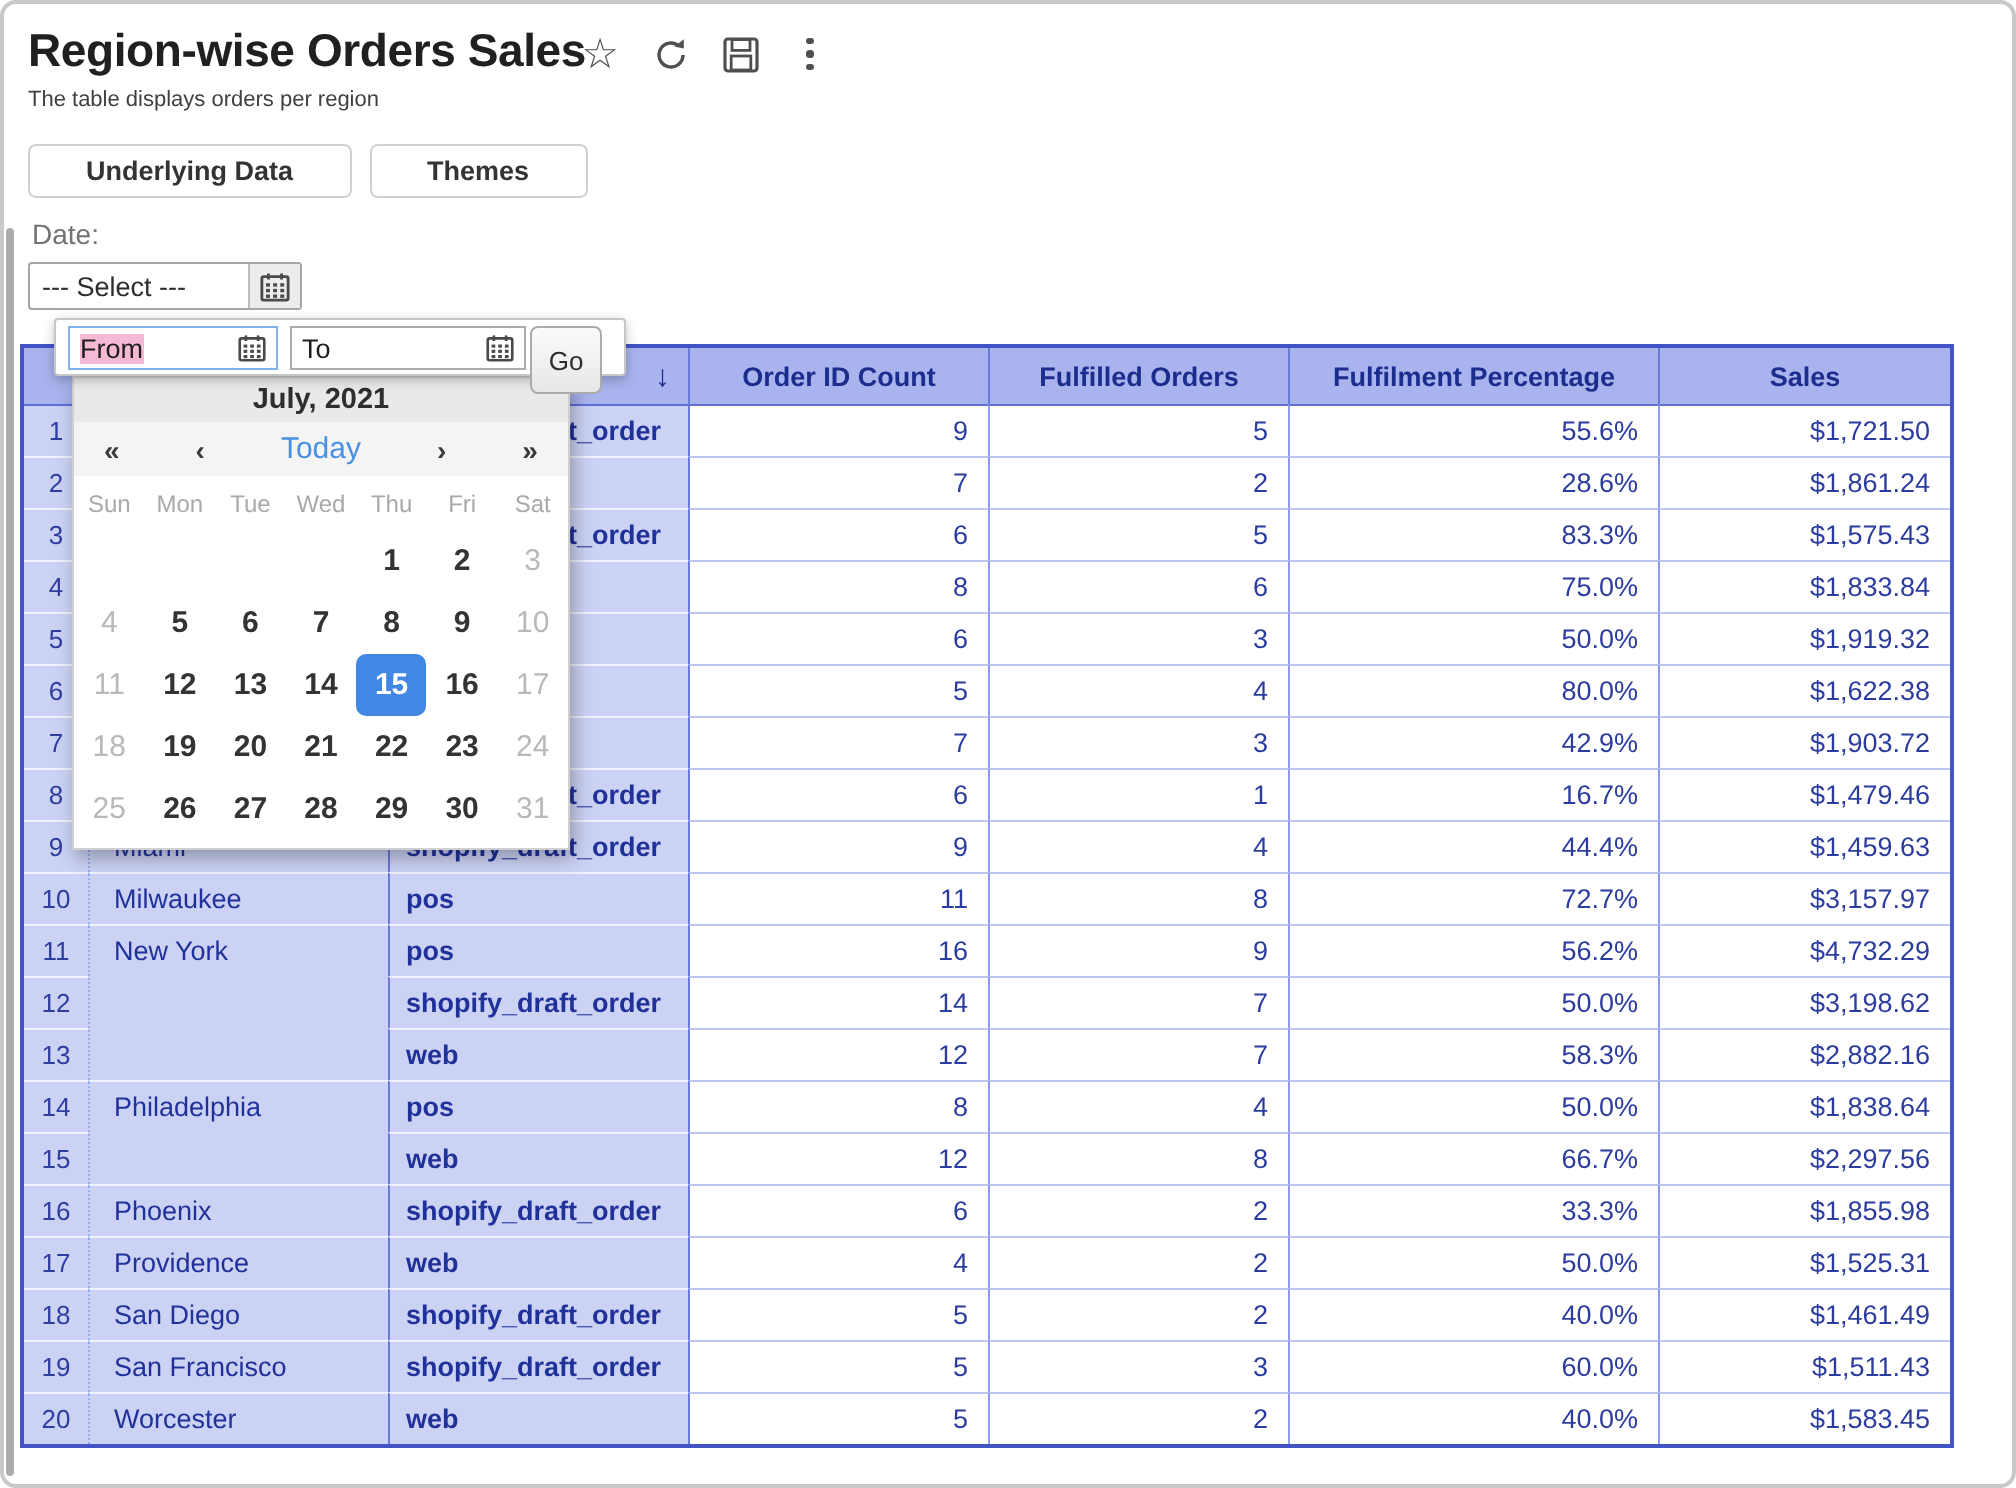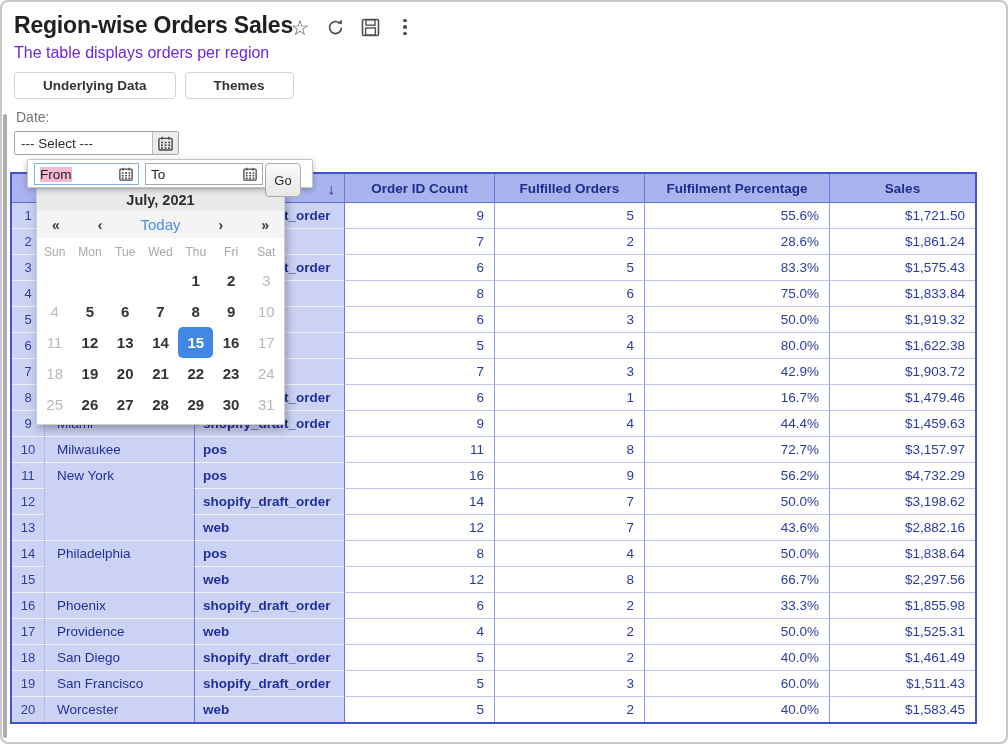--- a/index.html
+++ b/index.html
@@ -3,35 +3,35 @@
 <meta charset="utf-8">
 <style>
   * { margin:0; padding:0; box-sizing:border-box; }
   html,body { background:#fff; }
   body { font-family:"Liberation Sans", sans-serif; }
   .page { position:relative; width:1008px; height:744px; background:#fff;
           border:2px solid #c8c8c8; border-radius:8px; overflow:hidden; }
 
   
   .title { position:absolute; left:12px; top:10px; font-size:23px; font-weight:700; color:#202020; letter-spacing:-0.2px; }
-  .subtitle { position:absolute; left:12px; top:42px; font-size:16px; color:#6d28d9; }
+  .subtitle { position:absolute; left:12px; top:42px; font-size:11px; color:#404040; }
   .hdr-icons { position:absolute; left:287px; top:14px; display:flex; align-items:center; gap:13px; }
   .icon-btn { width:22px; height:22px; display:flex; align-items:center; justify-content:center; cursor:pointer; color:#4f4f4f; }
   .star-glyph { font-size:21px; line-height:1; color:#4f4f4f; }
   .kebab { display:flex; flex-direction:column; gap:3px; align-items:center; }
   .kebab i { width:3.5px; height:3.5px; border-radius:50%; background:#4f4f4f; }
 
   
   .btn-row { position:absolute; left:12px; top:70px; display:flex; gap:9px; }
   .tb-btn { height:27px; padding:0 28px; background:#fff; border:1px solid #d2d2d2; border-radius:4px;
             font-size:13.5px; font-weight:700; color:#333; display:flex; align-items:center; cursor:pointer; }
 
   
   .date-label { position:absolute; left:14px; top:107px; font-size:14px; color:#737373; }
-  .select-box { position:absolute; left:12px; top:129px; width:165px; height:24px; background:#fff;
+  .select-box { position:absolute; left:12px; top:129px; width:137px; height:24px; background:#fff;
                 border:1px solid #a5a5a5; border-radius:2px; display:flex; align-items:center; cursor:pointer; }
   .select-box .sel-text { flex:1; font-size:13.5px; color:#2d2d2d; padding-left:6px; }
   .select-box .ico-seg { width:26px; height:100%; background:#ececec; border-left:1px solid #bdbdbd;
                          display:flex; align-items:center; justify-content:center; }
 
   .cal-svg { display:block; }
 
   
   .fromto { position:absolute; left:25px; top:157px; width:286px; height:29px; background:#fff;
             border:1px solid #c6c6c6; border-radius:2px; box-shadow:0 2px 6px rgba(0,0,0,0.25); z-index:20; }
@@ -270,21 +270,21 @@
           <td class="val first">14</td>
           <td class="val">7</td>
           <td class="val">50.0%</td>
           <td class="val">$3,198.62</td>
         </tr>
         <tr>
           <td class="num">13</td>
           <td class="chan">web</td>
           <td class="val first">12</td>
           <td class="val">7</td>
-          <td class="val">43.6%</td>
+          <td class="val">58.3%</td>
           <td class="val">$2,882.16</td>
         </tr>
         <tr>
           <td class="num">14</td>
           <td class="city" rowspan="2">Philadelphia</td>
           <td class="chan">pos</td>
           <td class="val first">8</td>
           <td class="val">4</td>
           <td class="val">50.0%</td>
           <td class="val">$1,838.64</td>

